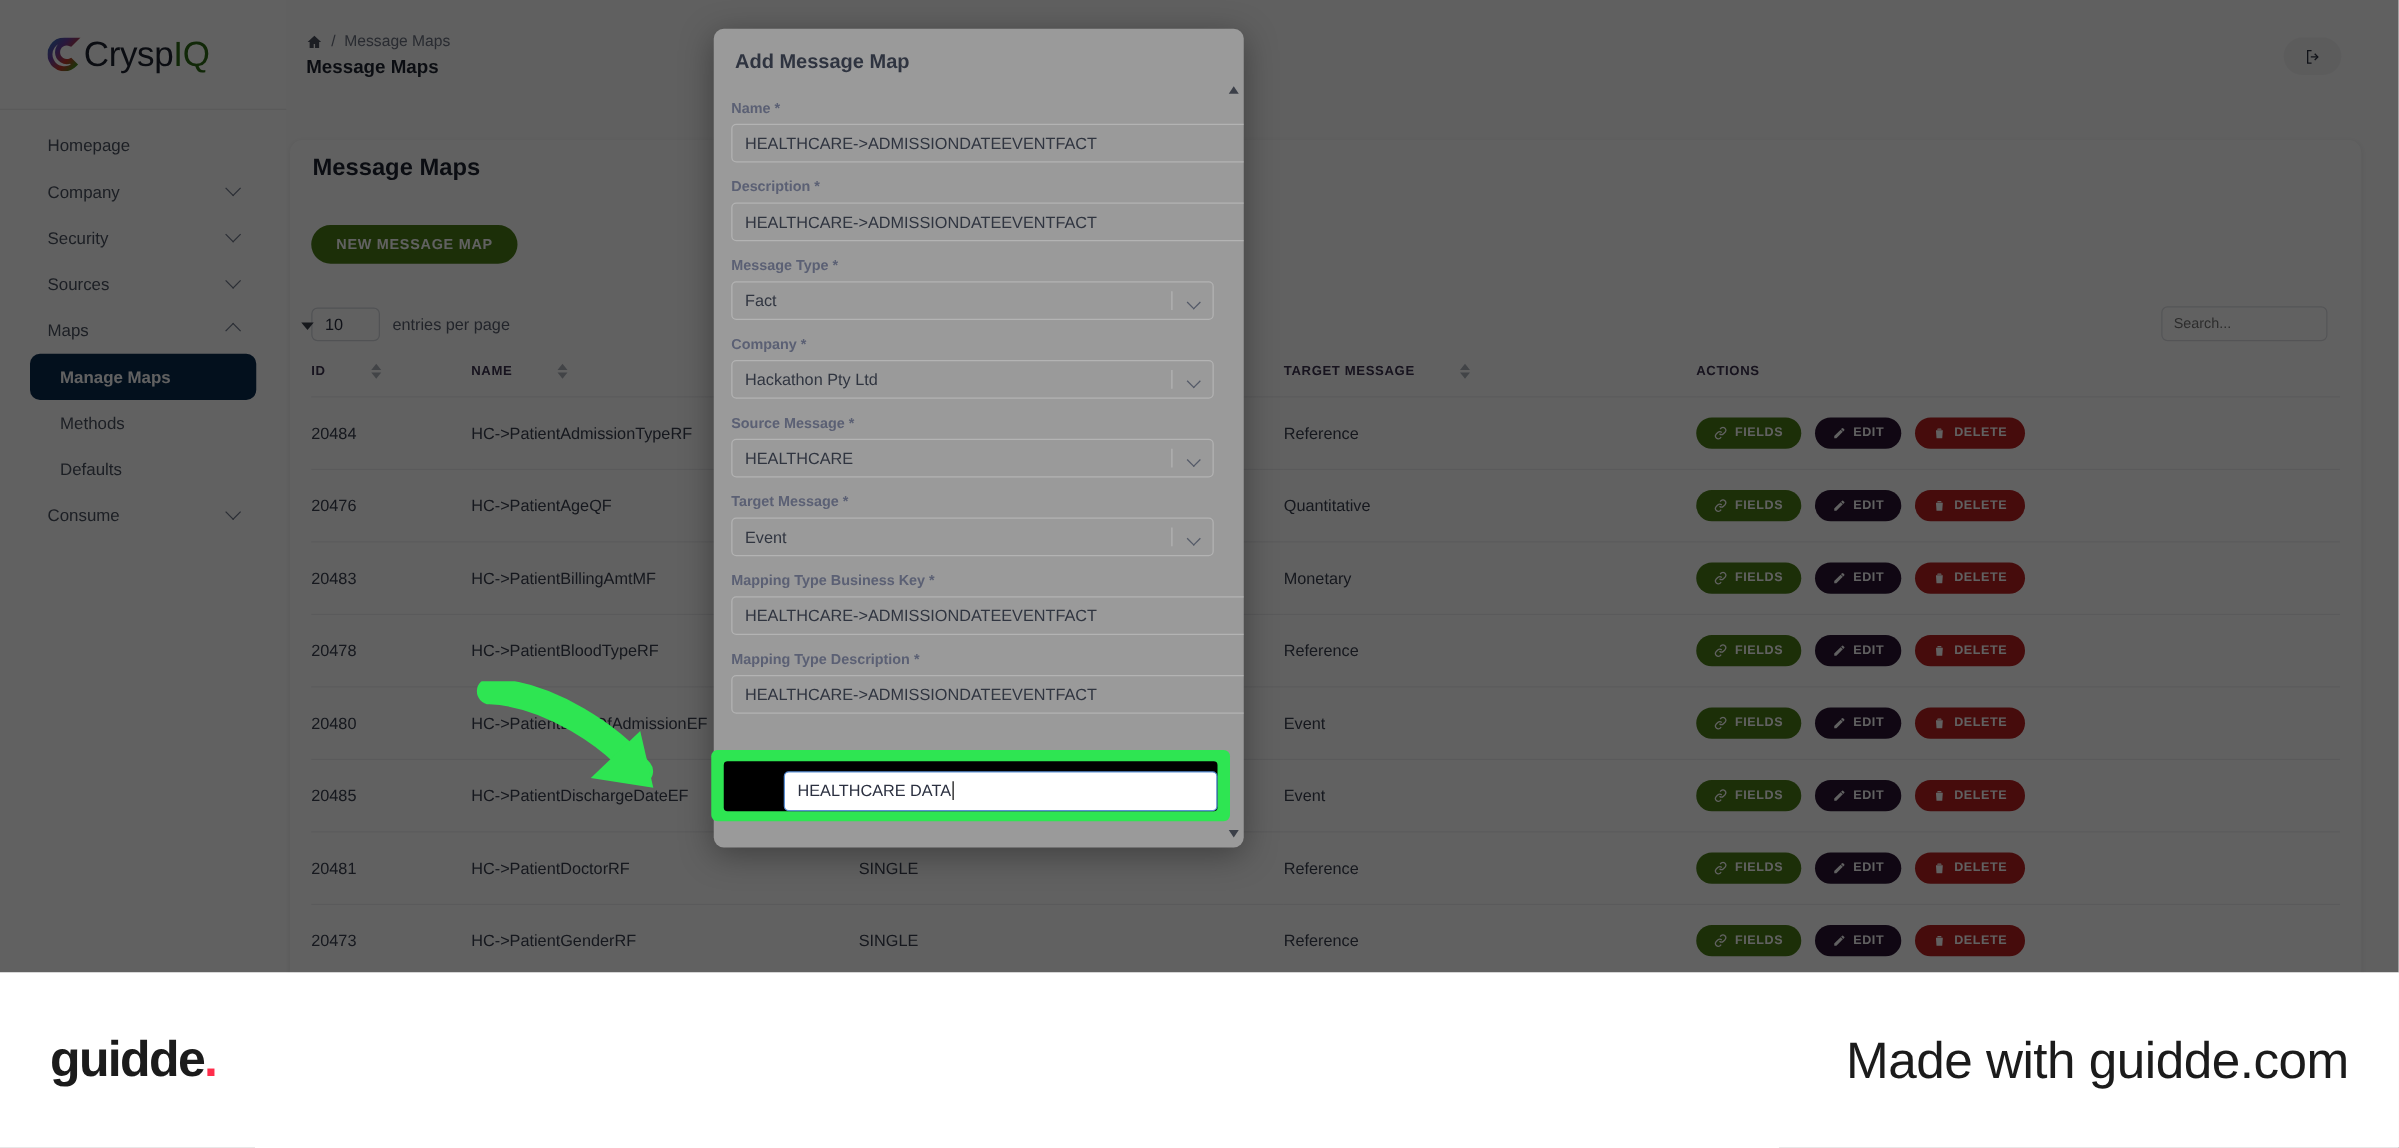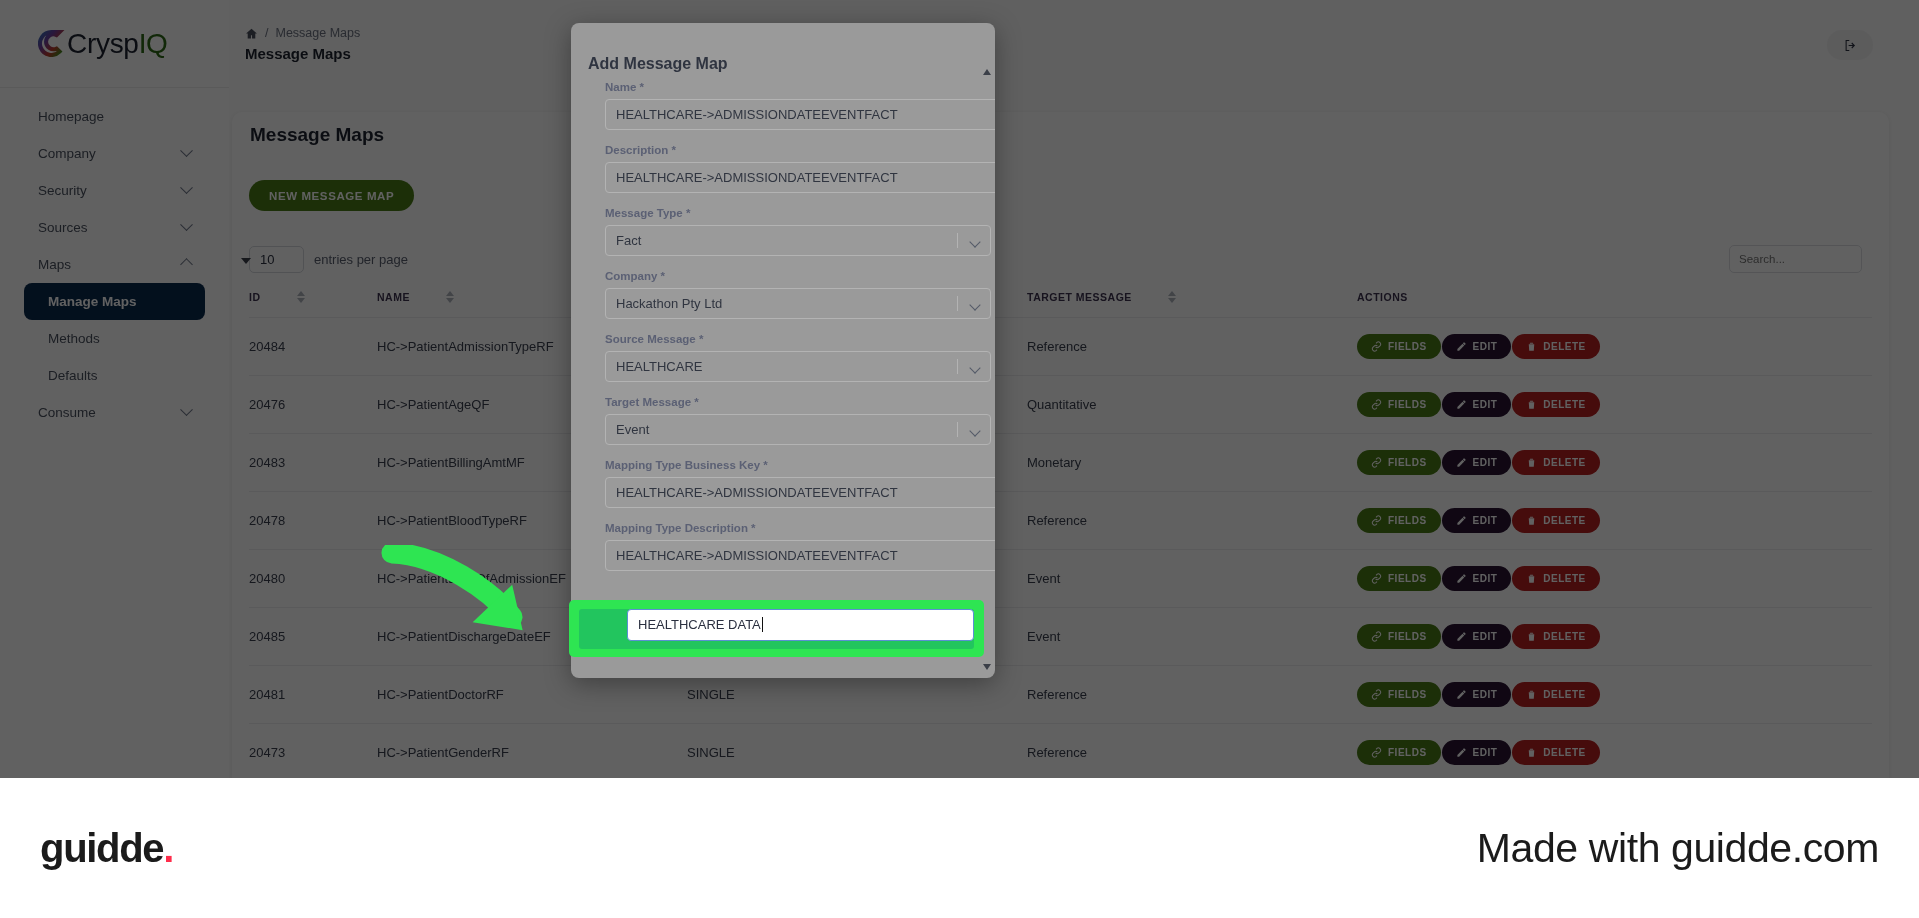--- a/index.html
+++ b/index.html
@@ -122,21 +122,21 @@
   .sort-ic { display: inline-flex; flex-direction: column; gap: 2px; }
   .sort-ic i {
     width: 0; height: 0; border-left: 4px solid transparent; border-right: 4px solid transparent;
   }
   .sort-ic i.up { border-bottom: 5px solid #aeb2bc; }
   .sort-ic i.dn { border-top: 5px solid #aeb2bc; }
   table.grid td {
     font-size: 13px; color: #3b4150; padding: 16px 0; border-top: 1px solid #ededf0;
     white-space: nowrap;
   }
-  .acts { display: flex; gap: 1px; }
+  .acts { display: flex; gap: 11px; }
   .pill {
     height: 25px; padding: 0 14px; border: none; border-radius: 13px;
     font-size: 10px; font-weight: 700; letter-spacing: .5px; color: #fff;
     display: inline-flex; align-items: center; gap: 6px; cursor: pointer;
     font-family: inherit;
   }
   .pill.fields { background: #4a7c16; }
   .pill.edit   { background: #2a1433; }
   .pill.del    { background: #b82020; }
   .pill svg { width: 11px; height: 11px; fill: #fff; }
@@ -147,26 +147,26 @@
     background: rgba(0,0,0,.62); z-index: 20;
   }
 
   
   .modal {
     position: absolute; left: 571px; top: 23px; width: 424px; height: 655px;
     background: #9a9a9a; border-radius: 8px; z-index: 30; overflow: hidden;
     box-shadow: 0 6px 26px rgba(0,0,0,.35);
   }
   .modal-title {
-    position: absolute; left: 17px; top: 32px;
+    position: absolute; left: 17px; top: 18px;
     font-size: 16px; font-weight: 700; color: #2f3440;
   }
   .modal-body {
     position: absolute; left: 0; right: 0; top: 58px; bottom: 0;
-    padding: 0 24px 0 14px; overflow: hidden; margin-left: 20px;
+    padding: 0 24px 0 14px; overflow: hidden;
   }
   .f-label {
     font-size: 11.5px; font-weight: 700; color: #5b6074; margin-bottom: 6px;
   }
   .f-group { margin-bottom: 14px; }
   .f-input {
     width: 430px; height: 31px; border: 1px solid #b3b3b3; border-radius: 4px;
     background: transparent; padding: 0 10px; font-size: 13px; color: #303540;
     font-family: inherit;
   }
@@ -194,22 +194,22 @@
   .modal-scrollbar .arrow-u { top: 0; border-bottom: 6px solid #3b3f48; }
   .modal-scrollbar .arrow-d { bottom: 0; border-top: 6px solid #3b3f48; }
 
   
   .focus-wrap {
     position: absolute; left: 569px; top: 600px; width: 415px; height: 57px;
     background: #2ee552; border-radius: 5px; z-index: 40;
     display: flex; align-items: center; justify-content: center;
   }
   .focus-inner {
-    width: 395px; height: 40px; background: #22c55e; border-radius: 3px;
-    display: flex; align-items: flex-start; justify-content: center; padding-left: 48px;
+    width: 395px; height: 40px; background: #000000; border-radius: 3px;
+    display: flex; align-items: flex-end; justify-content: center; padding-left: 48px;
   }
   .focus-field {
     width: 385px; height: 32px; border: 1px solid #5b8fd4; border-radius: 4px;
     background: #fff; display: flex; align-items: center; padding: 0 10px;
     font-size: 13px; color: #2b3040;
   }
   .caret-bar {
     display: inline-block; width: 1px; height: 15px; background: #111;
     margin-left: 1px;
   }

